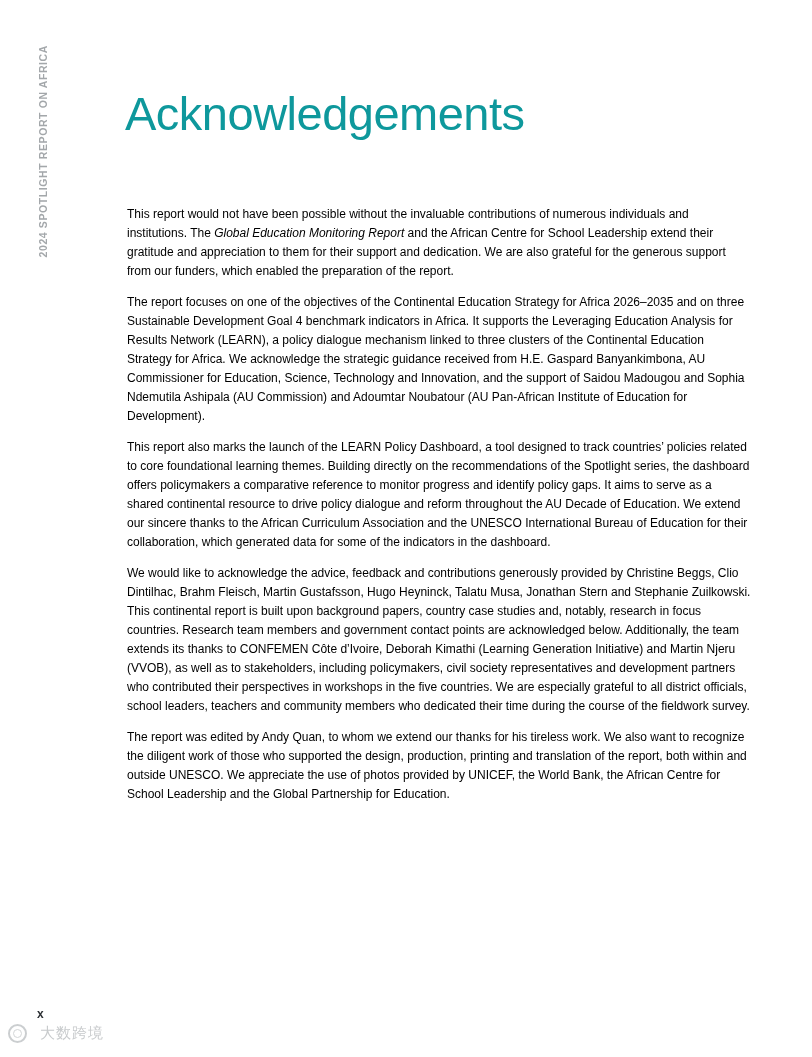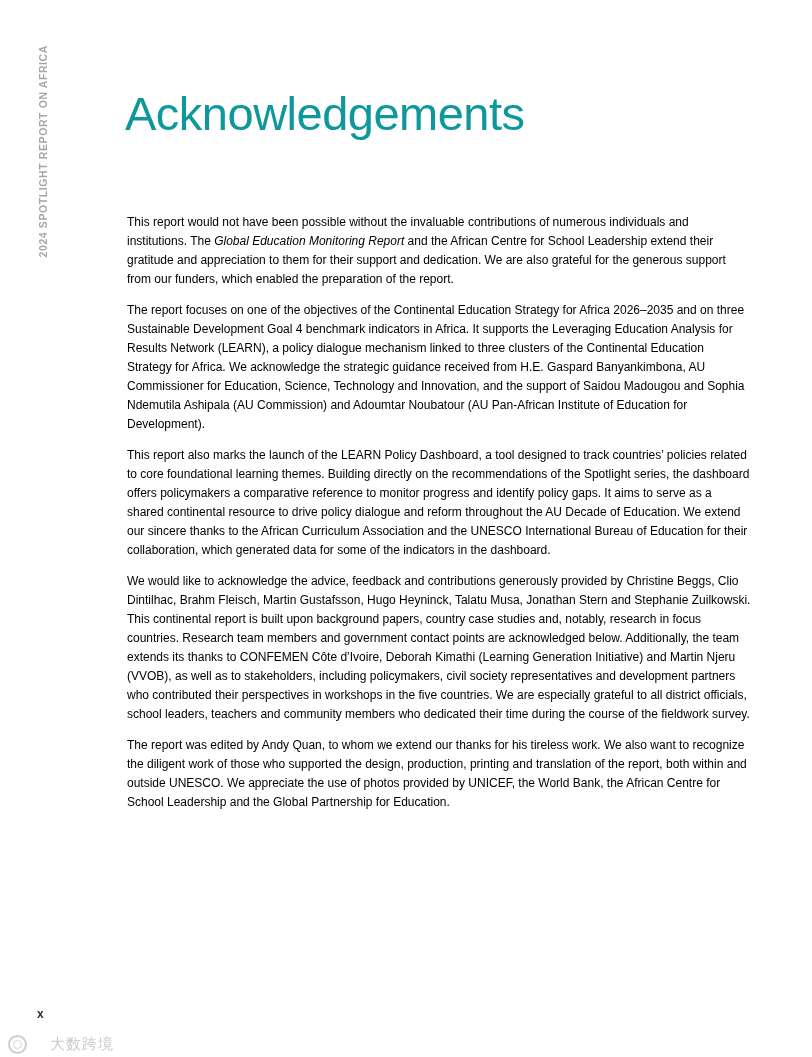--- a/index.html
+++ b/index.html
@@ -43,39 +43,39 @@
     position: absolute;
     left: 127px;
     top: 205px;
     width: 624px;
     font-size: 12px;
     line-height: 19px;
     color: #20242
 6;
     text-align: left;
   }
-  .body-copy p { margin-bottom: 12px; margin-top: 8px; }
+  .body-copy p { margin-bottom: 12px; }
   .body-copy em { font-style: italic; }
 
   .page-number {
     position: absolute;
     left: 37px;
     top: 1007px;
     font-size: 12px;
     font-weight: bold;
     color: #2b2f33;
   }
 
   .watermark {
     position: absolute;
     left: 8px;
-    bottom: 3px;
+    bottom: 14px;
     display: flex;
     align-items: center;
-    gap: 23px;
+    gap: 13px;
     color: #c2c5c7;
     opacity: 0.9;
   }
   .wm-logo {
     width: 19px;
     height: 19px;
     border: 2px solid #c6c9cb;
     border-radius: 50%;
     position: relative;
     flex: 0 0 auto;

